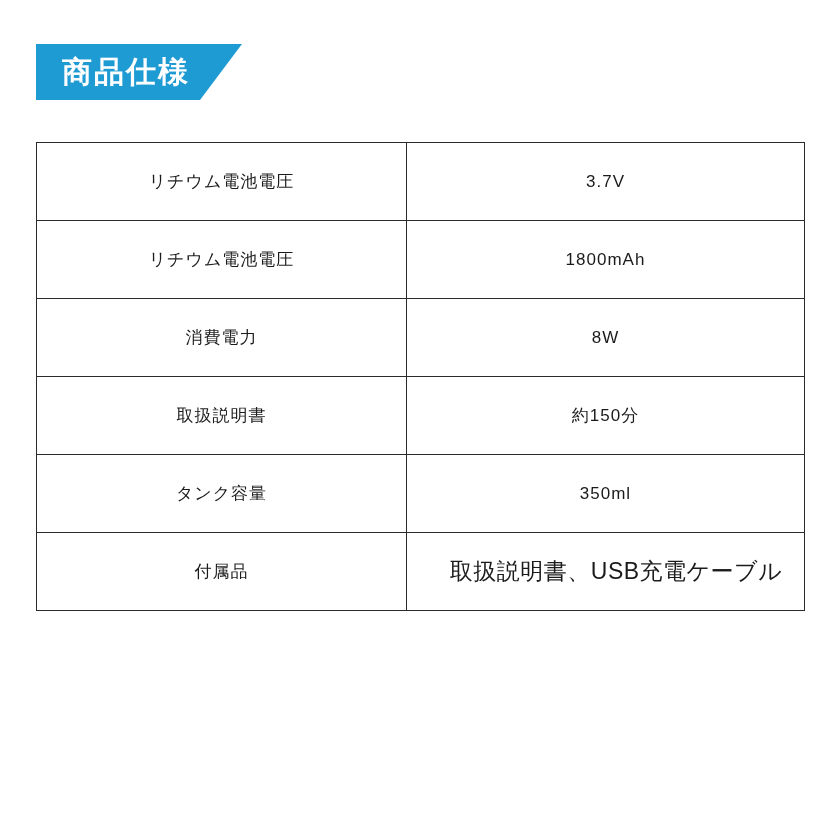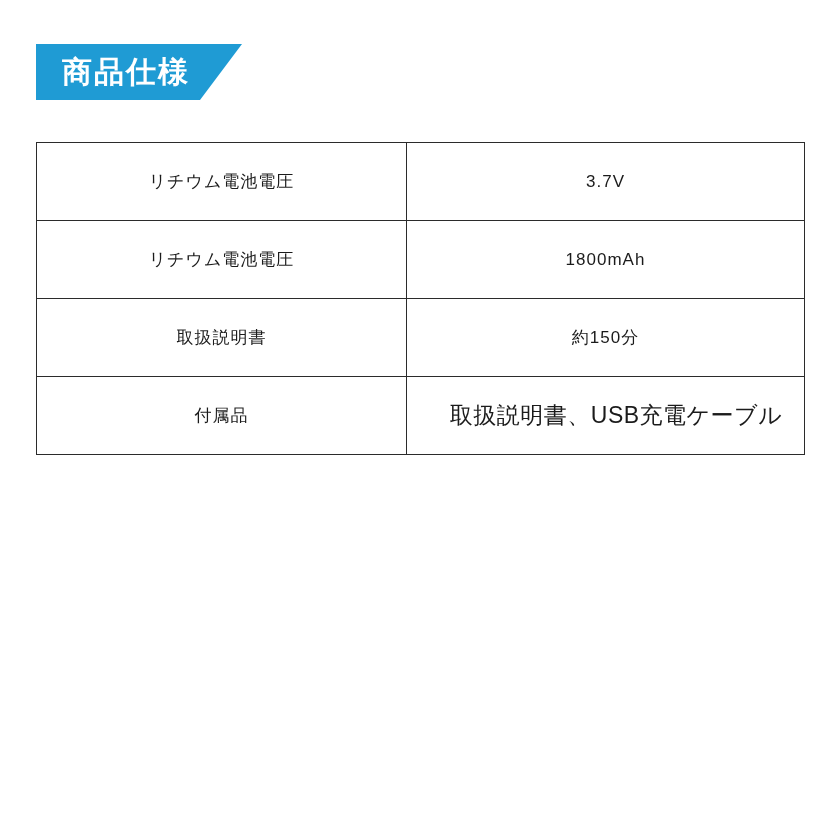--- a/index.html
+++ b/index.html
@@ -98,22 +98,30 @@
     <tbody>
       <tr>
         <td class="cell-label">リチウム電池電圧</td>
         <td class="cell-value">3.7V</td>
       </tr>
       <tr>
         <td class="cell-label">リチウム電池電圧</td>
         <td class="cell-value">1800mAh</td>
       </tr>
       <tr>
+        <td class="cell-label">消費電力</td>
+        <td class="cell-value">8W</td>
+      </tr>
+      <tr>
         <td class="cell-label">取扱説明書</td>
         <td class="cell-value">約150分</td>
+      </tr>
+      <tr>
+        <td class="cell-label">タンク容量</td>
+        <td class="cell-value">350ml</td>
       </tr>
       <tr>
         <td class="cell-label">付属品</td>
         <td class="cell-value small">取扱説明書、USB充電ケーブル</td>
       </tr>
     </tbody>
   </table>
 
 </div>
 

